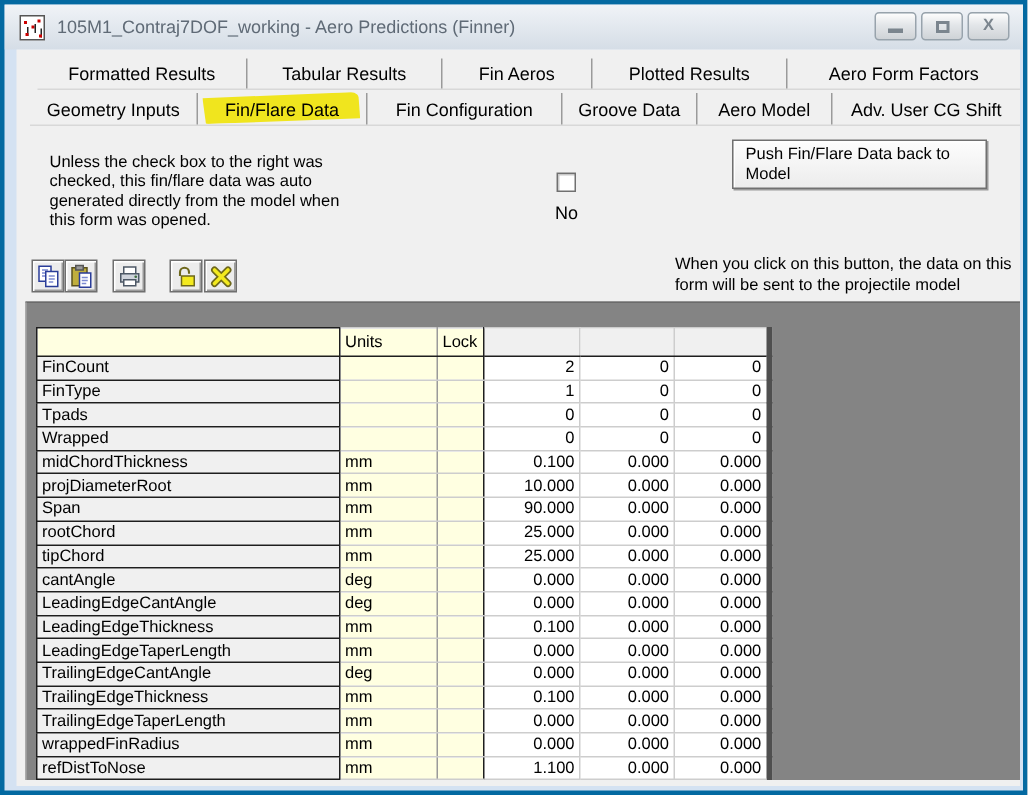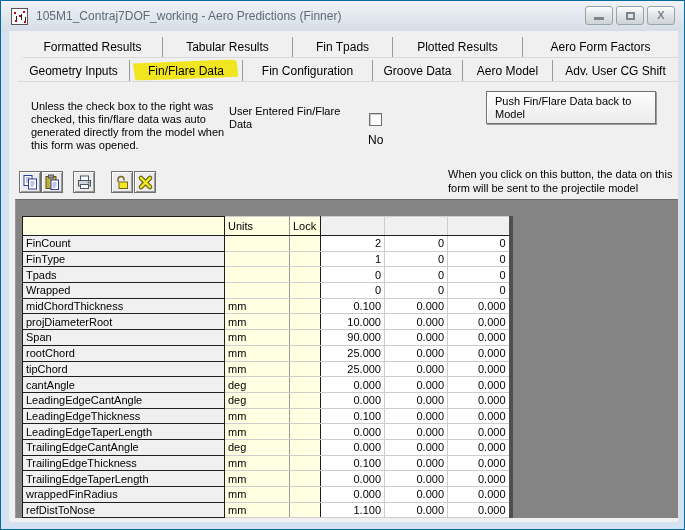--- a/index.html
+++ b/index.html
@@ -1,17 +1,17 @@
 <!DOCTYPE html>
 <html><head>
 <meta charset="utf-8">
 <style>
   html,body{margin:0;padding:0;background:#fff;}
   *{box-sizing:border-box;font-family:"Liberation Sans",sans-serif;}
-  .window{position:relative;width:685px;height:530px;background:#d4e2f2;border:1px solid #0369a1;overflow:hidden;}
+  .window{position:relative;width:685px;height:530px;background:#d4e2f2;border:3px solid #0369a1;overflow:hidden;}
   
   .titlebar{position:absolute;left:0;top:0;width:100%;height:30px;
     background:linear-gradient(#f0f3f7,#d5dde6);display:flex;align-items:center;}
   .appicon{width:17px;height:17px;margin-left:10px;background:#fff;border:1px solid #555;position:relative;flex:0 0 auto;}
   .appicon i{position:absolute;width:2px;height:2px;background:#c00;}
   .appicon i.b{background:#222;width:1px;height:6px;}
   .title-text{margin-left:8px;font-size:12px;color:#5f6a76;white-space:nowrap;}
   .winbtns{position:absolute;right:9px;top:5px;display:flex;gap:3px;}
   .wbtn{width:28px;height:19px;border:1px solid #98a3ac;border-radius:3px;
     background:linear-gradient(#fdfdfd,#e3e6e9 45%,#cfd3d7);display:flex;align-items:center;justify-content:center;}
@@ -95,21 +95,21 @@
   <div class="client">
 
     <div class="tabrow tabrow1">
       <div class="tab" style="width:140px">
           <span class="lbl">Formatted Results</span>
         </div>
       <div class="tab" style="width:130px">
           <span class="lbl">Tabular Results</span>
         </div>
       <div class="tab" style="width:100px">
-          <span class="lbl">Fin Tpads</span>
+          <span class="lbl">Fin Aeros</span>
         </div>
       <div class="tab" style="width:130px">
           <span class="lbl">Plotted Results</span>
         </div>
       <div class="tab" style="width:155px">
           <span class="lbl">Aero Form Factors</span>
         </div>
     </div>
 
     <div class="tabrow tabrow2">
@@ -128,21 +128,20 @@
         </div>
       <div class="tab" style="width:90px">
           <span class="lbl">Aero Model</span>
         </div>
       <div class="tab" style="width:125px">
           <span class="lbl">Adv. User CG Shift</span>
         </div>
     </div>
 
     <div class="note-left">Unless the check box to the right was checked, this fin/flare data was auto generated directly from the model when this form was opened.</div>
-    <div class="ue-label">User Entered Fin/Flare Data</div>
     <div class="cb-wrap">
       <span class="cb"></span>
       <span class="cb-val">No</span>
     </div>
     <button class="push-btn">Push Fin/Flare Data back to Model</button>
     <div class="push-note">When you click on this button, the data on this form will be sent to the projectile model</div>
 
     <button class="tbtn" style="left:10px">
       <svg width="17" height="17" viewBox="0 0 17 17">
         <rect x="2" y="1.5" width="8" height="10" fill="#fff" stroke="#2a3d99"></rect>

